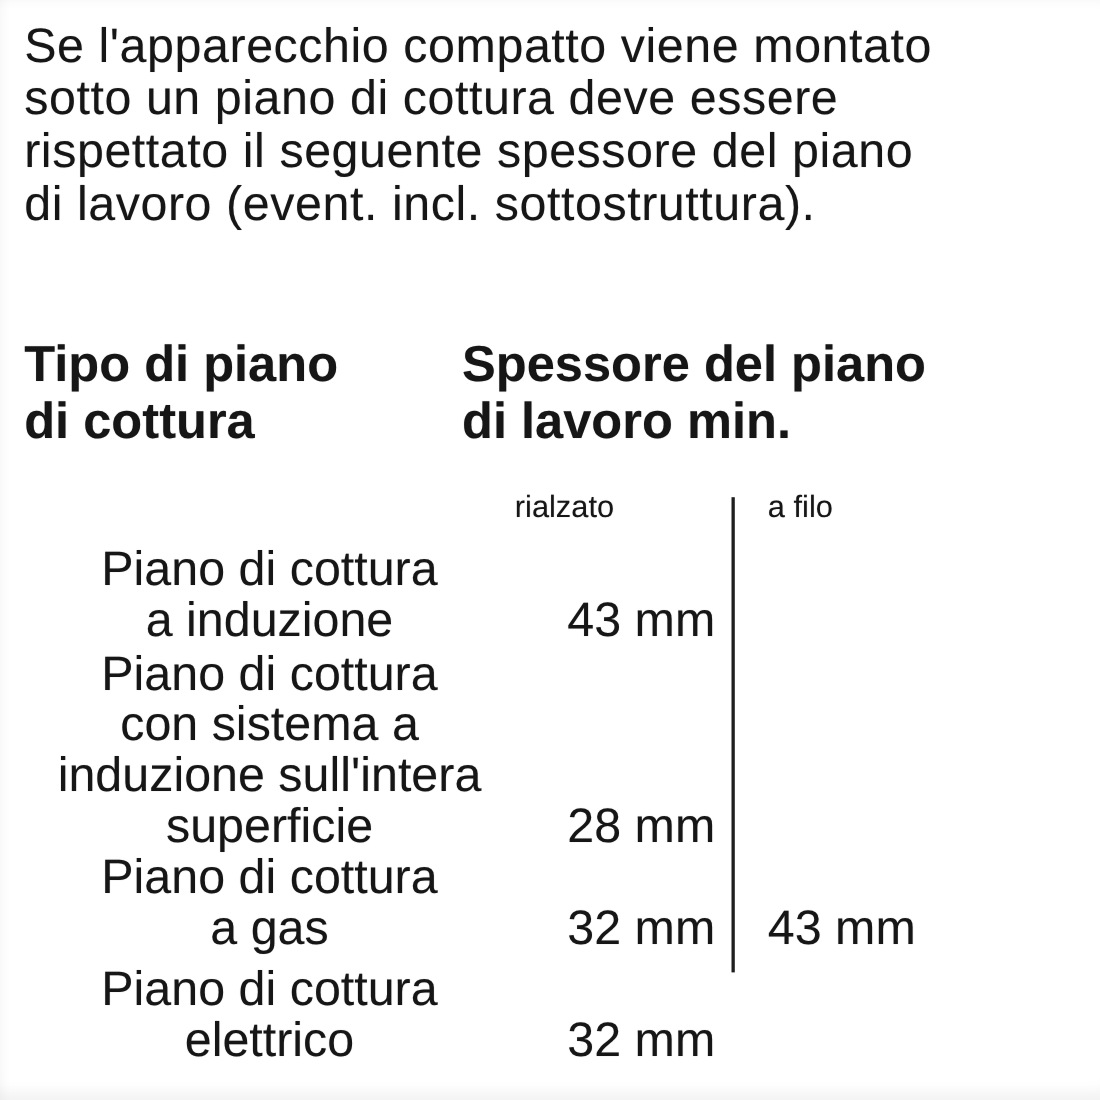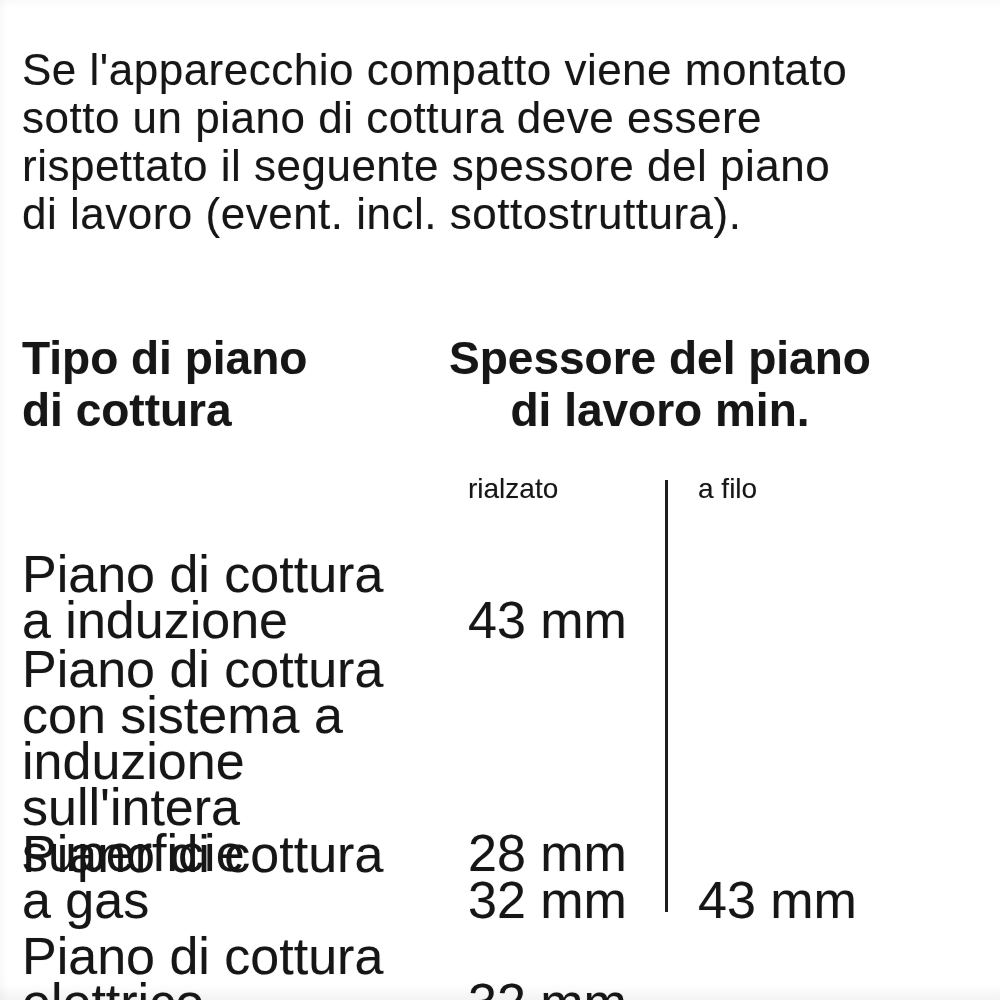--- a/index.html
+++ b/index.html
@@ -7,49 +7,49 @@
     position:relative;
     width:1000px;height:1000px;
     background:#ffffff;
     font-family:"Liberation Sans", sans-serif;
     color:#161616;
     overflow:hidden;
     box-shadow: inset 0 -16px 12px -8px rgba(0,0,0,0.05),
                 inset 10px 0 10px -8px rgba(0,0,0,0.04),
                 inset 0 10px 10px -8px rgba(0,0,0,0.03);
   }
-  .page *{text-shadow:0 0 1px rgba(0,0,0,0.30);margin-top:28px;}
+  .page *{text-shadow:0 0 1px rgba(0,0,0,0.30);}
   .intro{
     position:absolute;left:22px;top:18px;width:940px;
     font-size:44px;line-height:48px;letter-spacing:0.5px;
     white-space:pre-line;
   }
   .th{
     position:absolute;top:304px;
     font-weight:bold;font-size:46px;line-height:52px;
     white-space:pre-line;
   }
   .th-col1{left:22px;}
-  .th-col2{left:420px;width:480px;text-align:center;}
+  .th-col2{left:420px;width:480px;text-align:left;}
   .sub{
     position:absolute;top:437px;
     font-size:28px;line-height:48px;
   }
   .sub-raised{left:468px;}
   .sub-flush{left:698px;}
   .vline{
     position:absolute;left:665px;top:452px;
     width:3px;height:432px;
     background:#1e1e1e;
   }
   .row{
     position:absolute;left:22px;
     display:grid;grid-template-columns:446px 230px auto;
     align-items:end;
-    font-size:52px;line-height:46px;
+    font-size:44px;line-height:46px;text-align:center;
   }
   .row1{top:495px;}
   .row2{top:590px;}
   .row3{top:775px;}
   .row4{top:877px;}
   .cell{white-space:pre-line;}
 </style>
 </head>
 <body>
 

